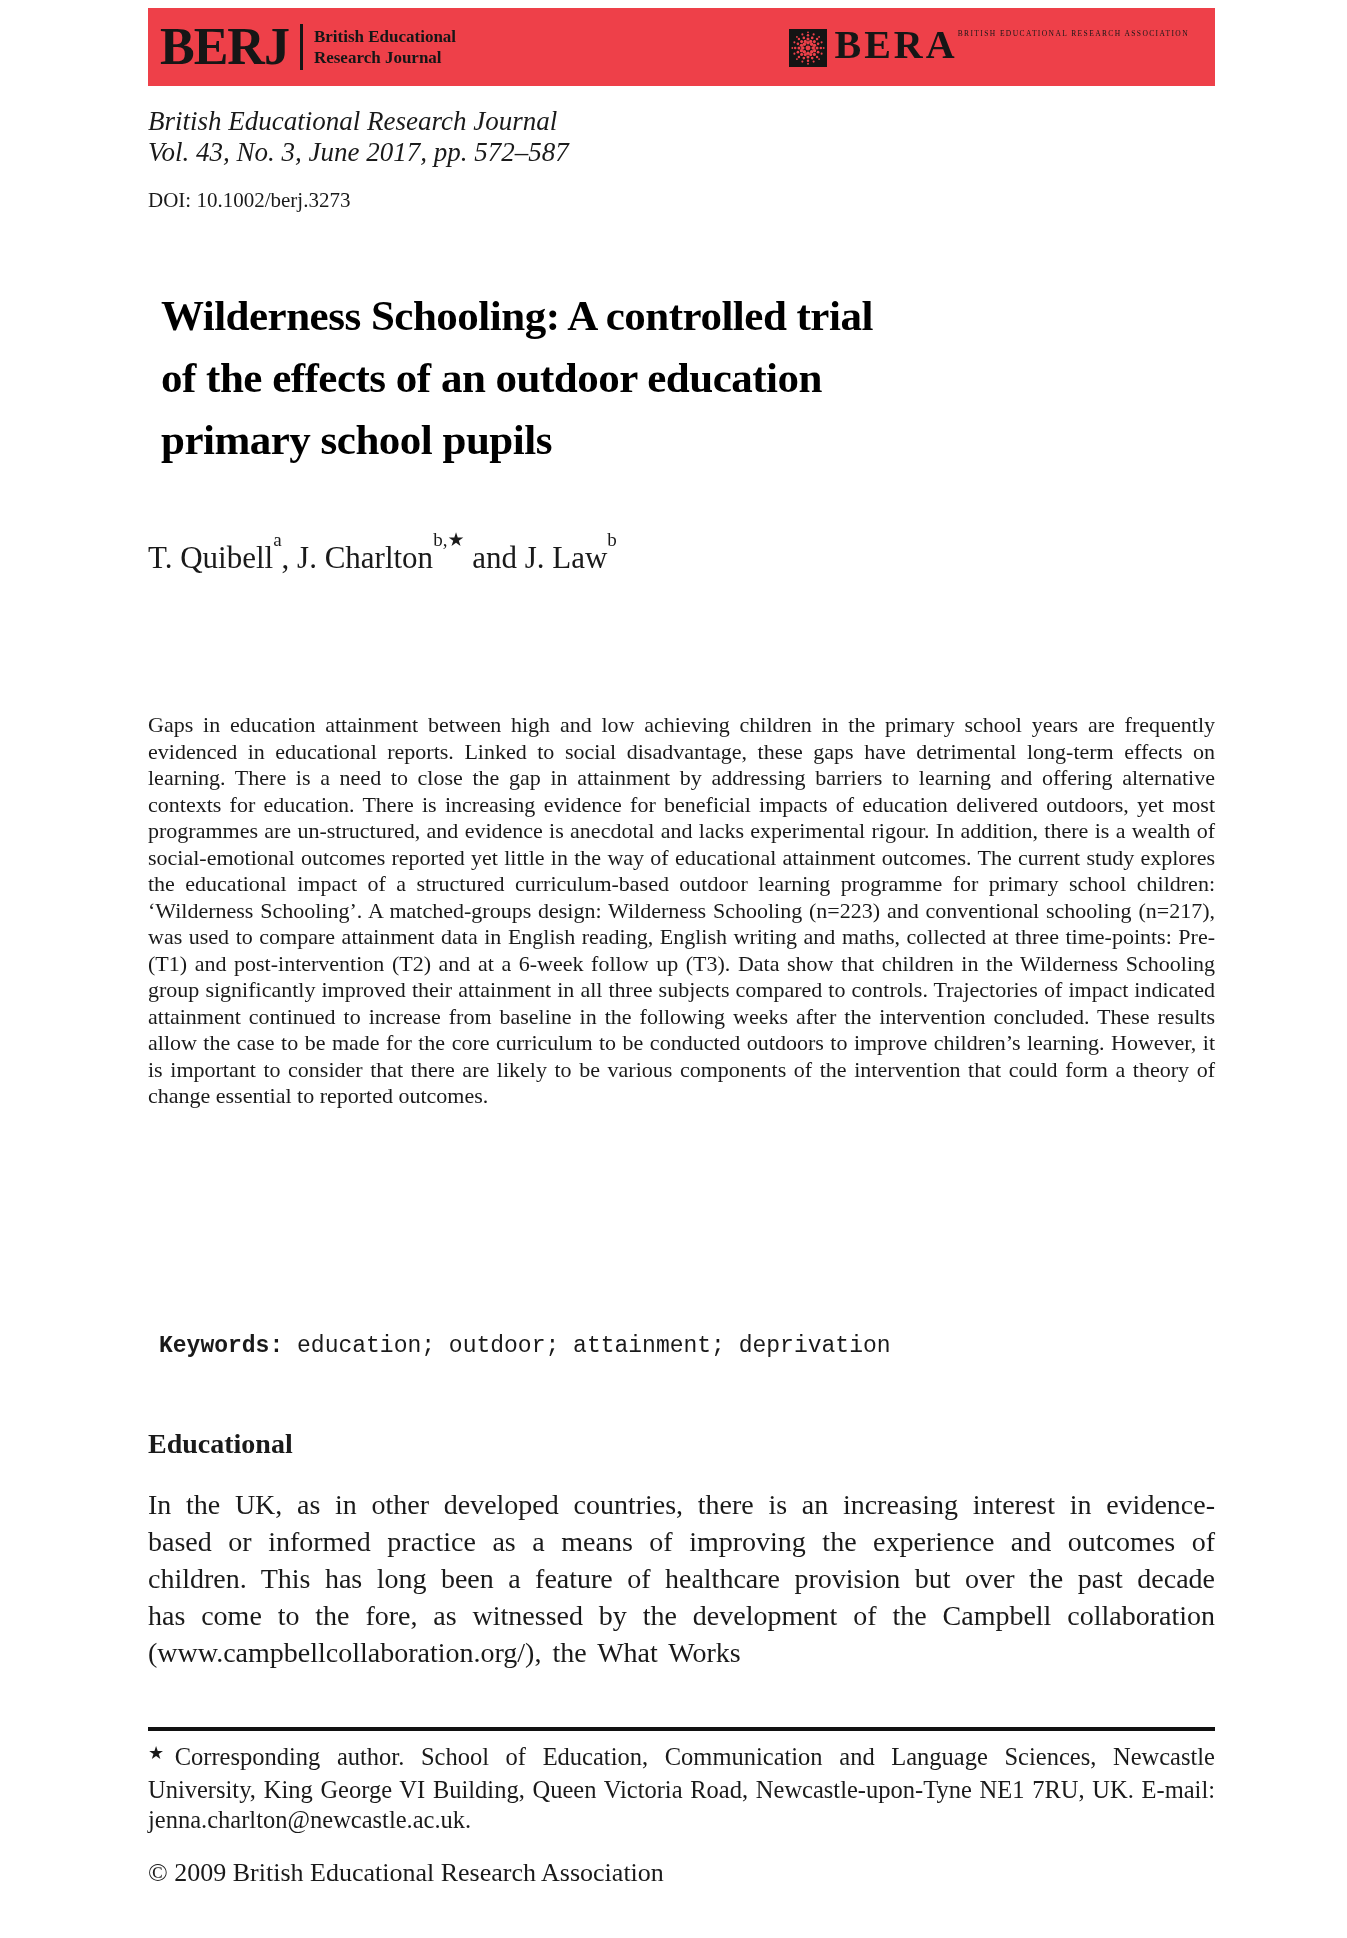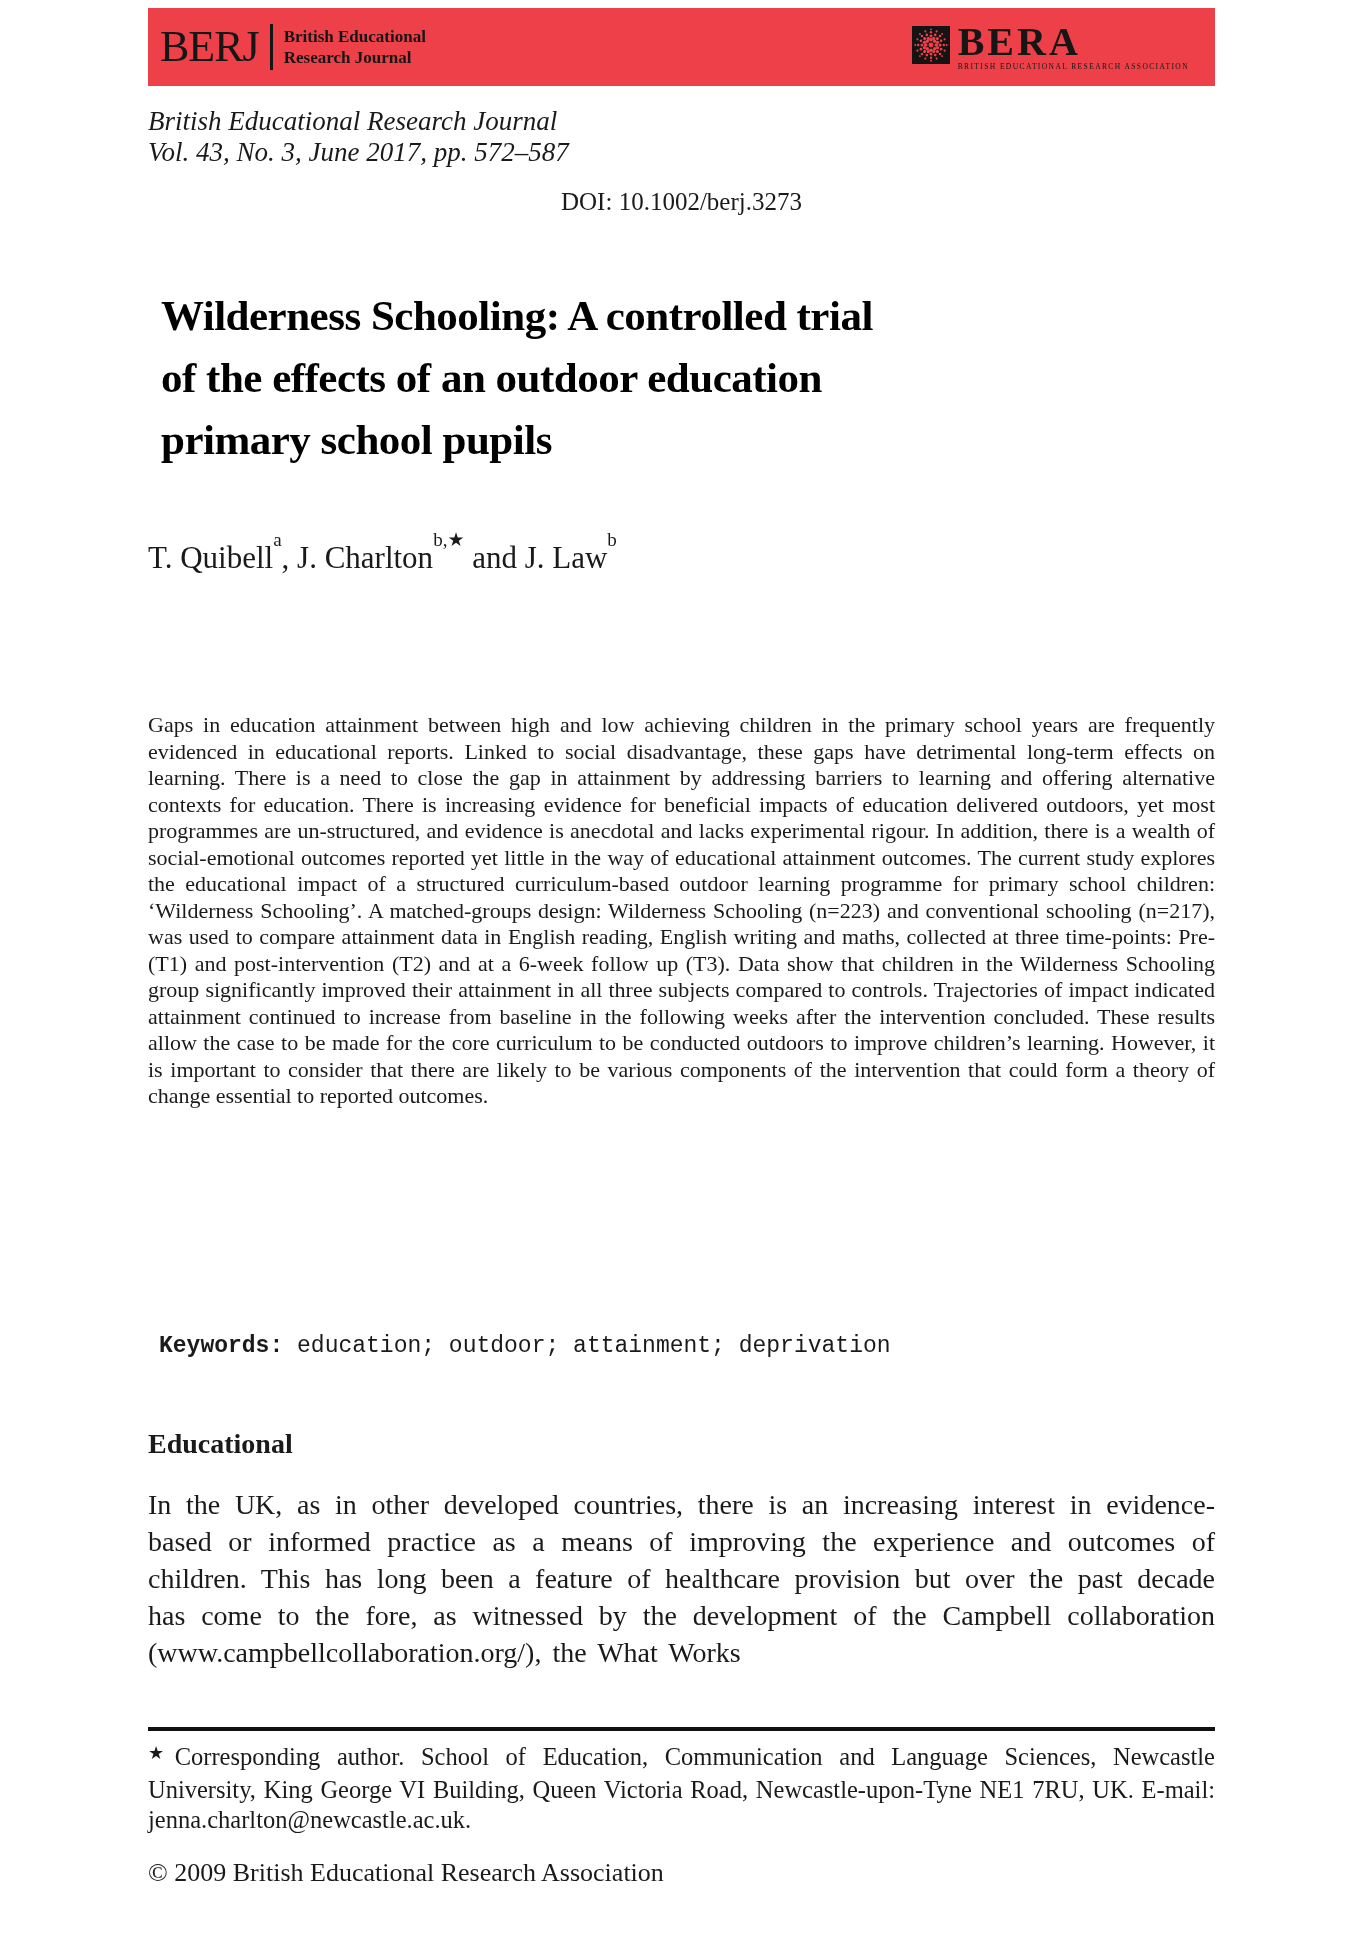--- a/index.html
+++ b/index.html
@@ -7,33 +7,33 @@
     position:relative; width:1347px; height:1938px; background:#ffffff;
     font-family:"Liberation Serif","DejaVu Serif",serif; color:#1a1a1a; overflow:hidden;
   }
   
   .banner {
     position:absolute; left:148px; top:8px; width:1067px; height:78px;
     background:#EE4049; display:flex; align-items:center; justify-content:space-between;
     padding:0 14px 0 12px; box-sizing:border-box;
   }
   .berj { display:flex; align-items:center; gap:11px; color:#161616; }
-  .berj-acronym { font-size:44px; font-weight:normal; letter-spacing:-1px; line-height:60px; }
+  .berj-acronym { font-size:52px; font-weight:bold; letter-spacing:-1px; line-height:60px; }
   .berj-divider { width:3px; height:46px; background:#161616; }
   .berj-name { font-size:17px; font-weight:bold; line-height:21px; }
   .bera { display:flex; align-items:flex-start; gap:8px; margin-right:12px; }
   .bera-square { width:38px; height:38px; display:block; margin-top:2px; }
-  .bera-col { display:flex; flex-direction:column; }
+  .bera-col { display:flex; flex-direction:row; }
   .bera-acronym { font-size:40px; font-weight:bold; letter-spacing:3px; line-height:36px; color:#161616; }
   .bera-subtext { font-size:7.5px; letter-spacing:1.4px; color:#161616; margin-top:2px; white-space:nowrap; }
   
   .col { position:absolute; left:148px; width:1067px; }
   .journal-name  { top:106px; font-size:27px; font-style:italic; }
   .journal-issue { top:137px; font-size:27px; font-style:italic; }
-  .doi           { top:188px; font-size:25px;text-align:center; }
+  .doi           { top:188px; font-size:21px; }
   .title { top:272px; font-size:43px; line-height:62px; font-weight:bold; color:#000; letter-spacing:-0.5px; margin:13px; }
   .authors { top:540px; font-size:31px; }
   .authors sup { font-size:19px; line-height:0; position:relative; top:-11px; }
   .affiliations { top:583px; width:900px; font-size:25px; font-style:italic; line-height:34px; margin:0; }
   .affiliations sup { font-style:normal; font-size:16px; line-height:0; position:relative; top:-8px; }
   
   .abstract { top:712px; font-size:22px; line-height:26.5px; text-align:justify; margin:0; }
   .keywords { top:1322px; font-size:23px; margin:11px;font-family:Liberation Mono, monospace; }
   .keywords b { font-weight:bold; }
   

